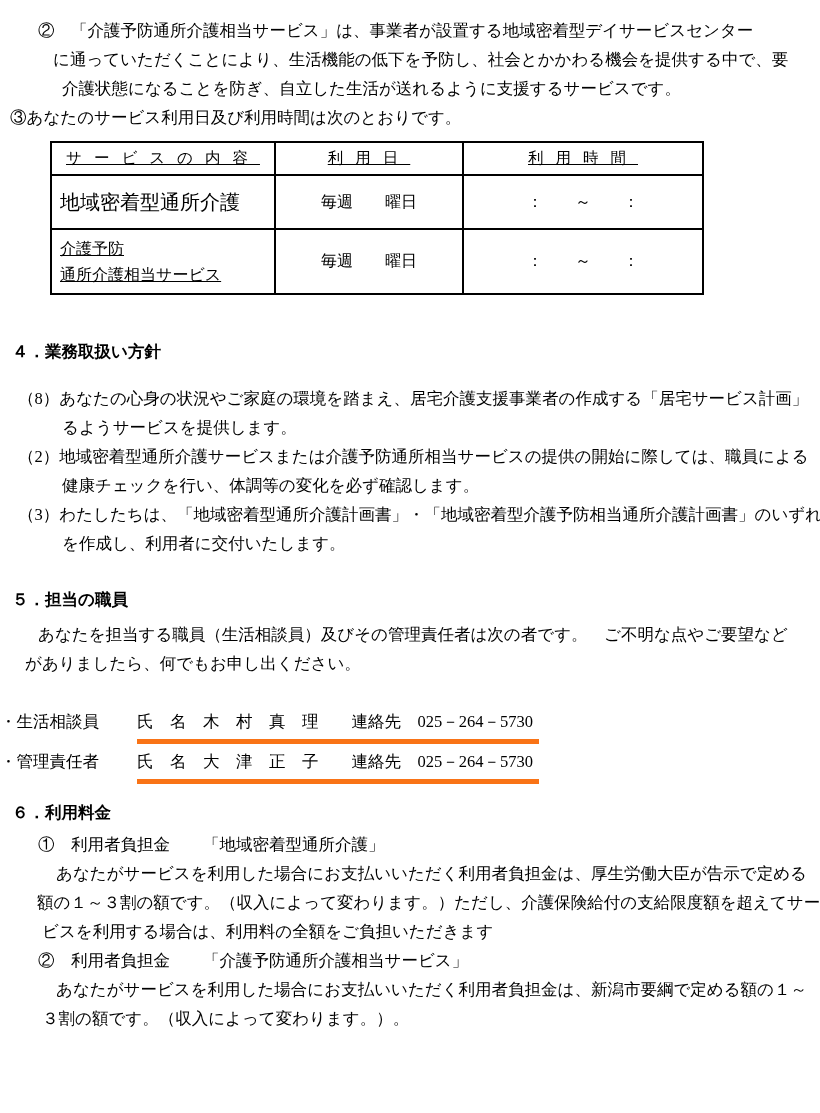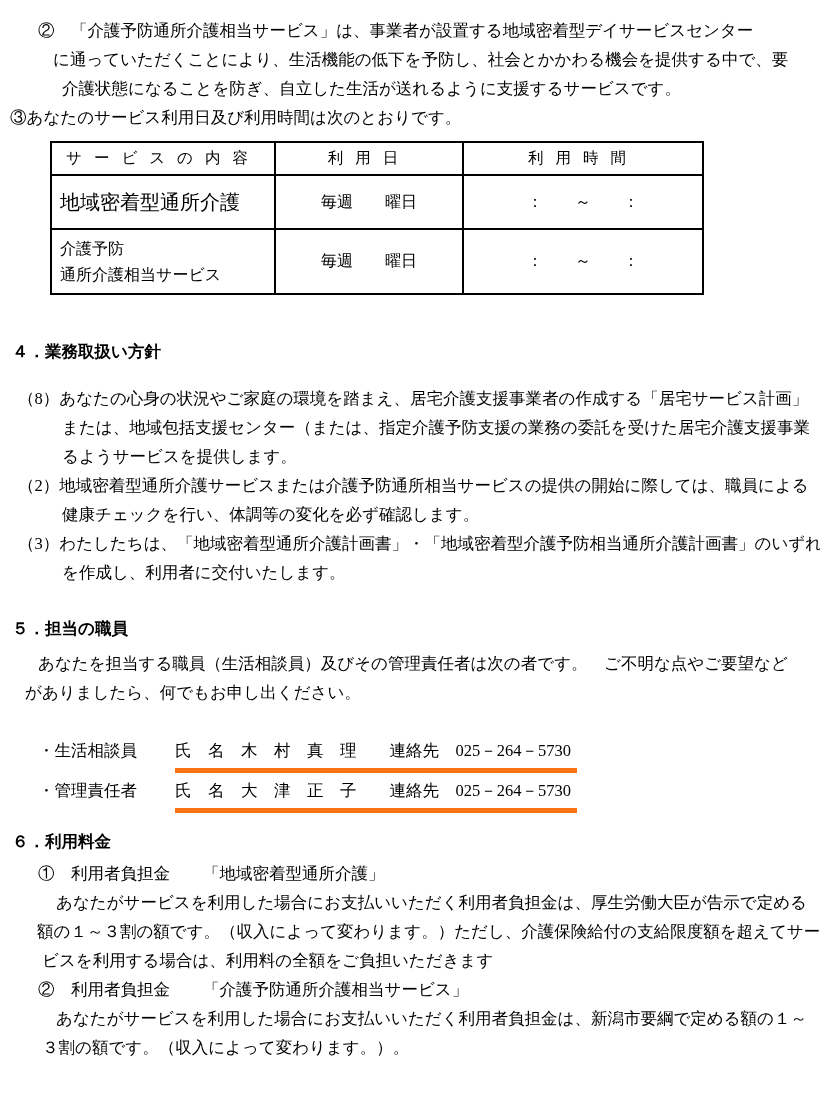--- a/index.html
+++ b/index.html
@@ -20,31 +20,31 @@
   .hd5{margin-top:29px;}
   .hd6{margin-top:16px;}
   .para-gap{margin-top:21px;}
   .intro-gap{margin-top:9px;}
   
   table.svc{border-collapse:collapse;margin:9px 0 0 50px;table-layout:fixed;}
   table.svc td{border:2px solid #000;overflow:hidden;}
   td.c-service{width:213px;}
   td.c-day{width:184px;text-align:center;}
   td.c-time{width:236px;text-align:center;}
-  tr.hrow td{height:31px;text-align:center;font-size:15.5px;letter-spacing:12px;padding:0;}
+  tr.hrow td{height:31px;text-align:center;font-size:15.5px;letter-spacing:12px;padding:0;text-decoration:underline;}
   tr.r1 td{height:50px;}
   tr.r2 td{height:61px;}
   tr.r1 td.c-service{font-size:20px;padding-left:8px;border-radius:24px;}
-  tr.r2 td.c-service{font-size:16px;padding-left:8px;line-height:26px;}
+  tr.r2 td.c-service{font-size:16px;padding-left:8px;line-height:26px;text-decoration:underline;}
   td.c-day,td.c-time{font-size:16px;}
   
   .staff-row{display:flex;line-height:35px;white-space:nowrap;}
   .staff-row .lbl{width:137px;flex:0 0 137px;}
   .staff-row .ul{border-bottom:5px solid #f97316;padding-right:6px;}
-  .staff-block{margin-top:26px;margin-left:38px;}
+  .staff-block{margin-top:26px;}
 </style>
 </head>
 <body>
 
 <div class="page">
 
   <div class="ln m38">②　「介護予防通所介護相当サービス」は、事業者が設置する地域密着型デイサービスセンター</div>
   <div class="ln m53">に通っていただくことにより、生活機能の低下を予防し、社会とかかわる機会を提供する中で、要</div>
   <div class="ln m62">介護状態になることを防ぎ、自立した生活が送れるように支援するサービスです。</div>
   <div class="ln m10">③あなたのサービス利用日及び利用時間は次のとおりです。</div>
@@ -69,21 +69,20 @@
         <td class="c-day">毎週　　曜日</td>
         <td class="c-time">：　　～　　：</td>
       </tr>
     </tbody>
   </table>
 
   <div class="hd hd4 m12">４．業務取扱い方針</div>
 
   <div class="para-gap">
     <div class="ln m18">（8）あなたの心身の状況やご家庭の環境を踏まえ、居宅介護支援事業者の作成する「居宅サービス計画」</div>
-    <div class="ln m62">または、地域包括支援センター（または、指定介護予防支援の業務の委託を受けた居宅介護支援事業</div>
     <div class="ln m62">るようサービスを提供します。</div>
     <div class="ln m18">（2）地域密着型通所介護サービスまたは介護予防通所相当サービスの提供の開始に際しては、職員による</div>
     <div class="ln m62">健康チェックを行い、体調等の変化を必ず確認します。</div>
     <div class="ln m18">（3）わたしたちは、「地域密着型通所介護計画書」・「地域密着型介護予防相当通所介護計画書」のいずれか</div>
     <div class="ln m62">を作成し、利用者に交付いたします。</div>
   </div>
 
   <div class="hd hd5 m12">５．担当の職員</div>
   <div class="intro-gap">
     <div class="ln m38">あなたを担当する職員（生活相談員）及びその管理責任者は次の者です。　ご不明な点やご要望など</div>

